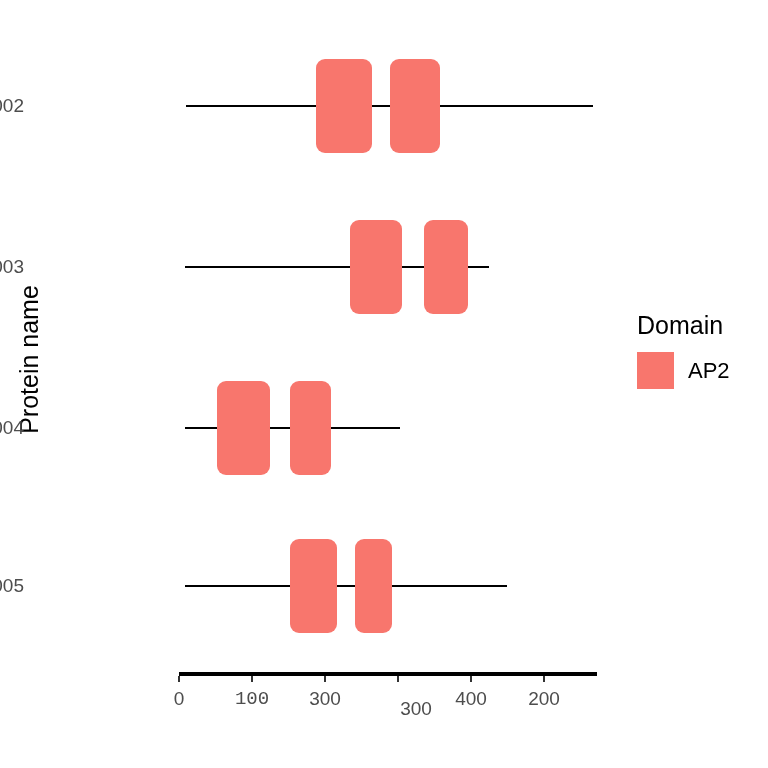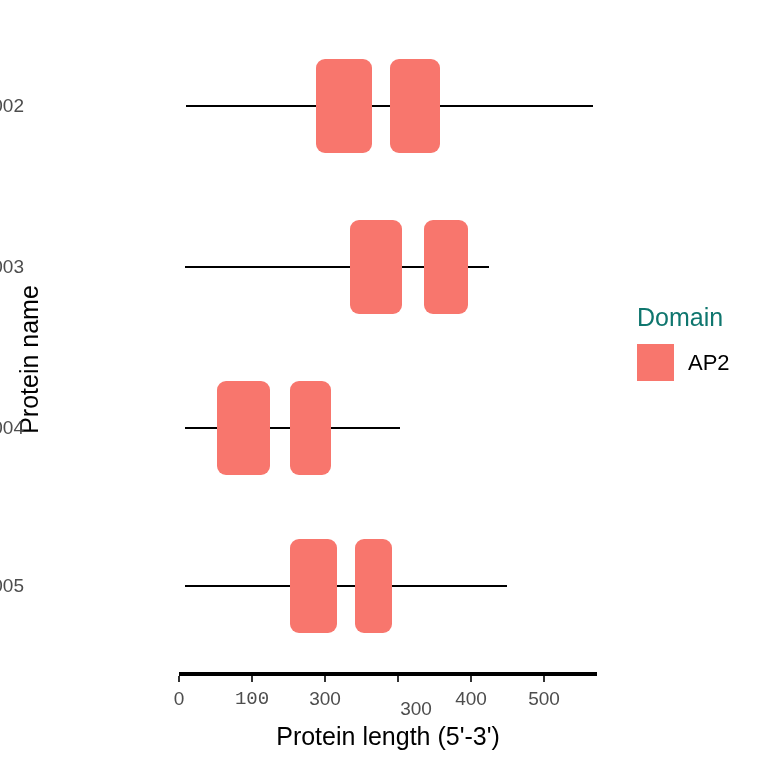--- a/index.html
+++ b/index.html
@@ -111,22 +111,22 @@
 
   
   .legend {
     position: absolute;
     left: 637px;
     top: 303px;
     width: 131px;
   }
   .legend-title {
     font-size: 25px;
-    color: #0f766e;
-    margin: 0 0 12px 0;
+    color: #000000;
+    margin: 8px 0 12px 0;
     white-space: nowrap;
   }
   .legend-item {
     display: flex;
     align-items: center;
     gap: 14px;
     margin-top: 10px;
   }
   .legend-swatch {
     width: 37px;
@@ -180,24 +180,23 @@
       <div class="axis-tick-label" style="left: 179px;">0</div>
       <div class="axis-tick" style="left: 251px;"></div>
       <div class="axis-tick-label" style="left: 252px; font-family: Liberation Mono, monospace;">100</div>
       <div class="axis-tick" style="left: 324px;"></div>
       <div class="axis-tick-label" style="left: 325px;">300</div>
       <div class="axis-tick" style="left: 397px;"></div>
       <div class="axis-tick-label" style="left: 416px; margin-top: 10px;">300</div>
       <div class="axis-tick" style="left: 470px;"></div>
       <div class="axis-tick-label" style="left: 471px;">400</div>
       <div class="axis-tick" style="left: 543px;"></div>
-      <div class="axis-tick-label" style="left: 544px;">500</div>
+      <div class="axis-tick-label" style="left: 544px;">200</div>
     </div>
 
-  <div class="x-axis-title">Protein length (5'-3')</div>
 
   <div class="legend">
     <div class="legend-title">Domain</div>
     <div id="legend-items">
         <div class="legend-item">
           <div class="legend-swatch" style="background: rgb(248, 118, 109);"></div>
           <div class="legend-label">AP2</div>
         </div>
       </div>
   </div>

